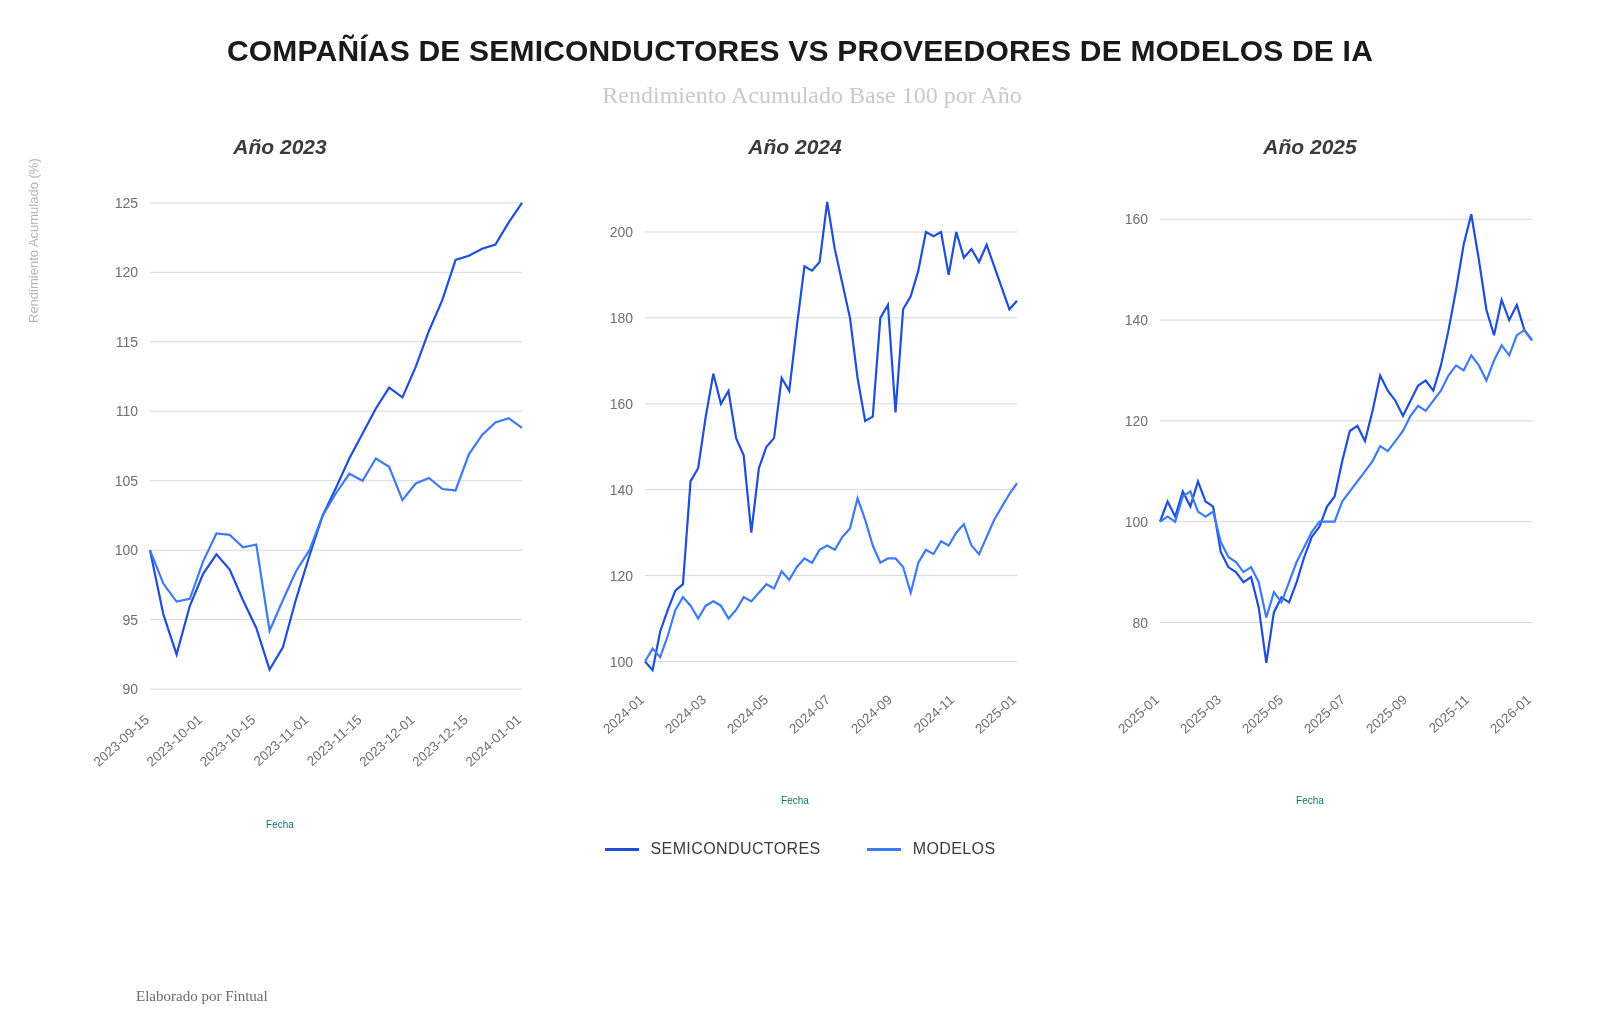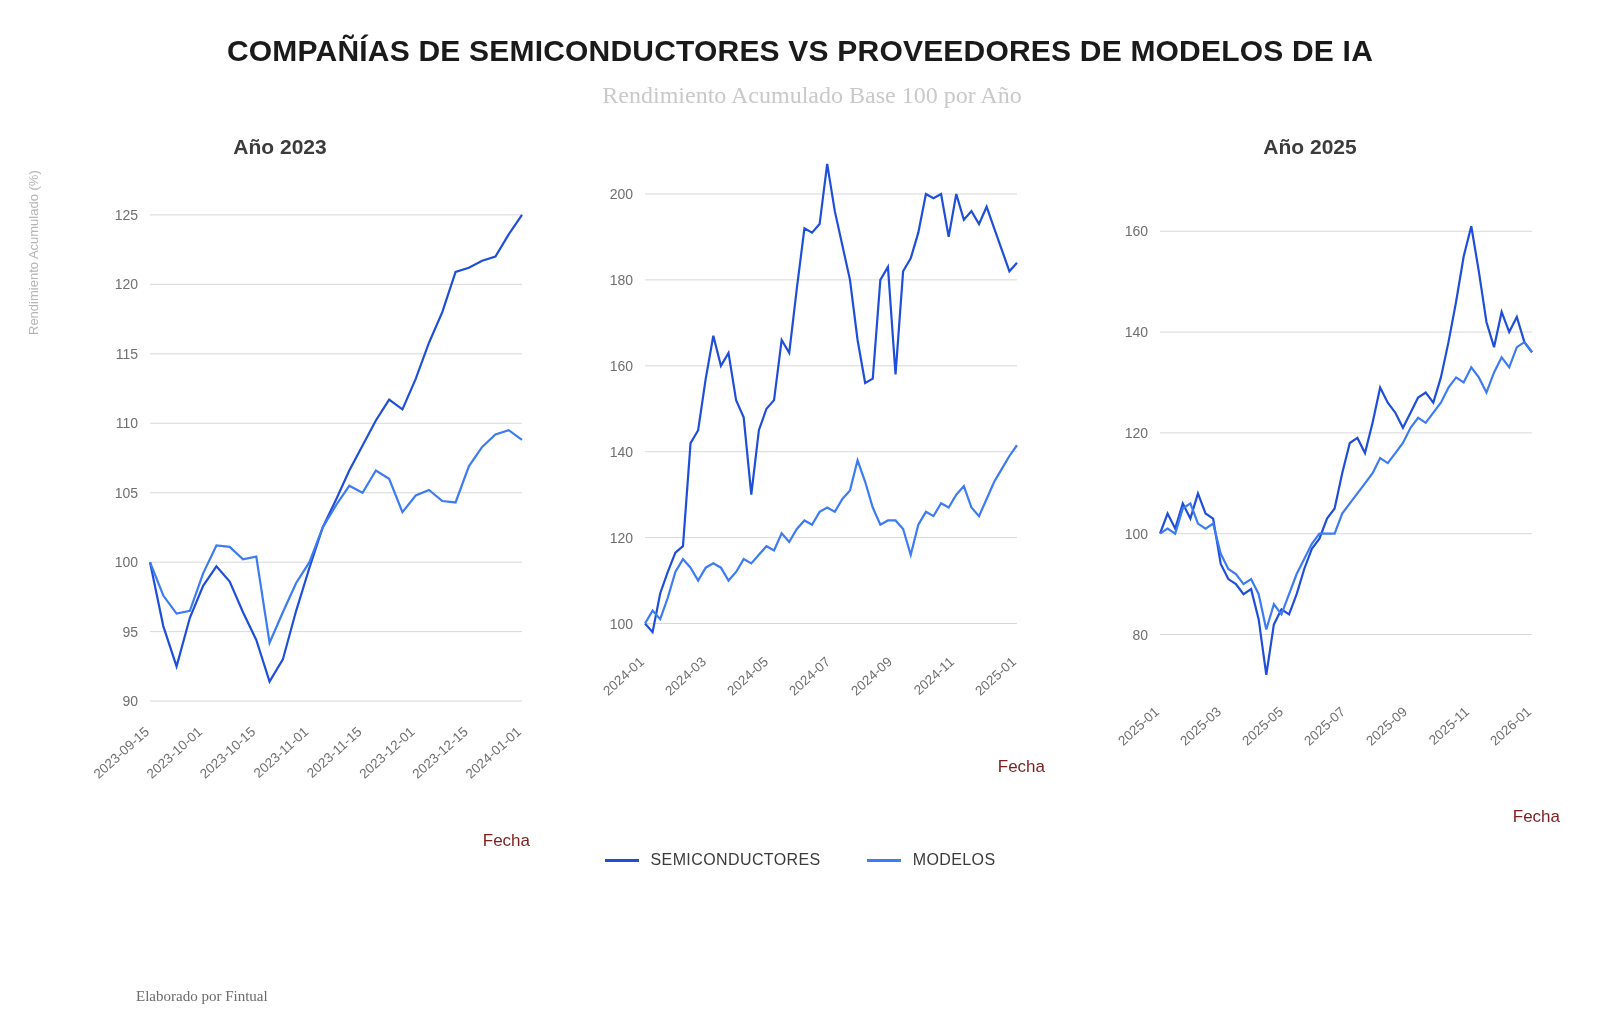--- a/index.html
+++ b/index.html
@@ -45,54 +45,56 @@
   }
   .panel {
     width: 500px;
     position: relative;
   }
   .panel-title {
     text-align: center;
     font-size: 21px;
     font-weight: bold;
     color: #3b3b3b;
-    margin-bottom: 26px;
+    margin-bottom: 14px;
+    font-style: italic;
   }
   .plot-wrap {
     position: relative;
     height: 600px;
   }
   .ylabel {
     position: absolute;
     left: -4px;
     top: 150px;
     transform: rotate(-90deg);
     transform-origin: left top;
     font-size: 13px;
     color: #b5b5b5;
     white-space: nowrap;
   }
   .xlabel {
-    text-align: right;
-    font-size: 17px;
-    color: #7f1d1d;
+    text-align: center;
+    font-size: 10px;
+    color: #0f766e;
     margin-top: 4px;
   }
   .panel-1 .xlabel { margin-top: 46px; }
   .panel-2 .xlabel, .panel-3 .xlabel { margin-top: 22px; }
   svg { display: block; }
   .gridline { stroke: #d8d8d8; stroke-width: 1; }
   .tick-text { font-size: 14px; fill: #6f6f6f; font-family: "Liberation Sans", sans-serif; }
   .xtick-text { font-size: 13.5px; fill: #6f6f6f; font-family: "Liberation Sans", sans-serif; }
   .series-line { fill: none; stroke-width: 2.2; }
   .legend {
     display: flex;
     justify-content: center;
     align-items: center;
     gap: 46px;
+    margin-top: 10px;
   }
   .legend-item {
     display: flex;
     align-items: center;
     gap: 12px;
     font-size: 16px;
     color: #3b3b3b;
     letter-spacing: 0.4px;
   }
   .legend-swatch {
@@ -149,20 +151,21 @@
             <text x="438.85714285714283" y="548" class="xtick-text" text-anchor="end" transform="rotate(-42 438.85714285714283 548)">2023-12-15</text>
             <text x="492" y="548" class="xtick-text" text-anchor="end" transform="rotate(-42 492 548)">2024-01-01</text>
             <path d="M120.00 377.19 L133.29 441.09 L146.57 481.38 L159.86 432.76 L173.14 400.81 L186.43 381.36 L199.71 396.64 L213.00 427.20 L226.29 454.98 L239.57 496.66 L252.86 474.43 L266.14 425.81 L279.43 382.75 L292.71 342.46 L306.00 314.68 L319.29 285.50 L332.57 260.50 L345.86 235.49 L359.14 214.65 L372.43 224.38 L385.71 193.82 L399.00 157.70 L412.29 127.14 L425.57 86.85 L438.86 82.68 L452.14 75.74 L465.43 71.57 L478.71 49.34 L492.00 29.89 " class="series-line" stroke="#1f4fd8"></path>
             <path d="M120.00 377.19 L133.29 410.53 L146.57 428.59 L159.86 425.81 L173.14 388.30 L186.43 360.52 L199.71 361.91 L213.00 374.41 L226.29 371.63 L239.57 457.76 L252.86 427.20 L266.14 398.03 L279.43 377.19 L292.71 342.46 L306.00 320.23 L319.29 300.78 L332.57 307.73 L345.86 285.50 L359.14 293.84 L372.43 327.18 L385.71 310.51 L399.00 304.95 L412.29 316.06 L425.57 317.45 L438.86 281.34 L452.14 261.89 L465.43 249.38 L478.71 245.22 L492.00 254.94 " class="series-line" stroke="#3d7bf0"></path>
           </svg>
       </div>
       <div class="xlabel">Fecha</div>
     </div>
 
     <div class="panel panel-2">
+      <div class="panel-title">Año 2024</div>
       <div class="plot-wrap">
         <svg id="svg-1" width="500" height="600">
             <line x1="100" y1="488.5217391304348" x2="472" y2="488.5217391304348" class="gridline"></line>
             <text x="88" y="493.5217391304348" class="tick-text" text-anchor="end">100</text>
             <line x1="100" y1="402.60869565217394" x2="472" y2="402.60869565217394" class="gridline"></line>
             <text x="88" y="407.60869565217394" class="tick-text" text-anchor="end">120</text>
             <line x1="100" y1="316.695652173913" x2="472" y2="316.695652173913" class="gridline"></line>
             <text x="88" y="321.695652173913" class="tick-text" text-anchor="end">140</text>
             <line x1="100" y1="230.7826086956522" x2="472" y2="230.7826086956522" class="gridline"></line>
             <text x="88" y="235.7826086956522" class="tick-text" text-anchor="end">160</text>

